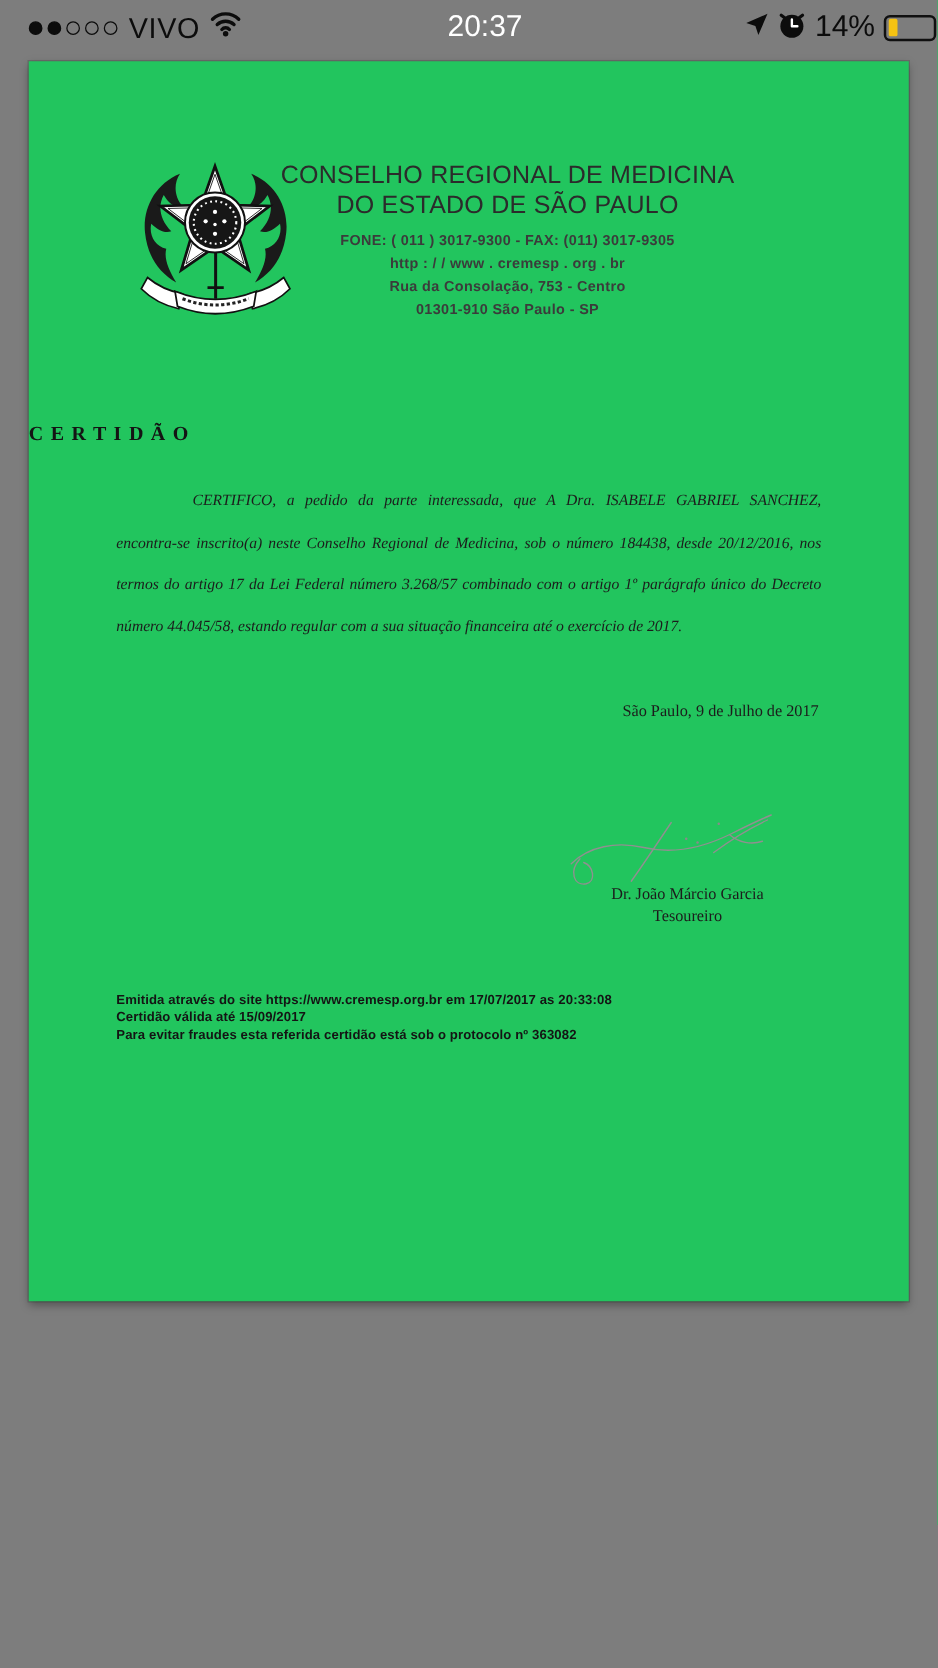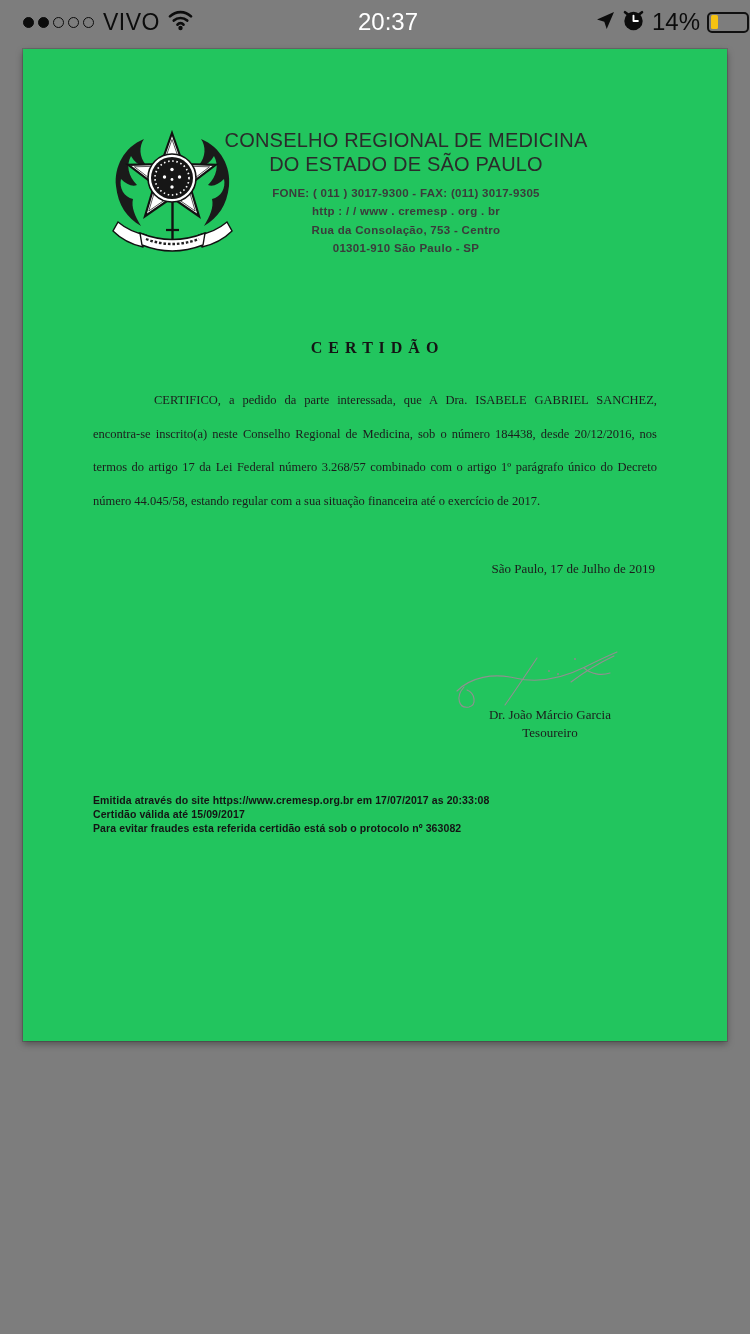--- a/index.html
+++ b/index.html
@@ -53,30 +53,30 @@
     position:absolute; left:200px; top:80px; width:366px; text-align:center;
   }
   .ht-title { font-size:20px; line-height:23.5px; color:#2b2b2b; letter-spacing:.2px; }
   .ht-contact-group { margin-top:8px; }
   .ht-contact {
     font-size:11.5px; line-height:18.4px; font-weight:bold; color:#3b3b3b;
     letter-spacing:.3px;
   }
 
   .cert-title {
-    position:absolute; left:0; top:290px; width:704px; text-align:center;
+    position:absolute; left:0; top:290px; width:704px; text-align:left;
     font-family:"Liberation Serif", serif; font-weight:bold;
     font-size:16px; letter-spacing:1px; color:#141414;
   }
 
   .body-text {
     position:absolute; left:70px; top:335px; width:564px;
     font-family:"Liberation Serif", serif; font-size:12.5px; color:#1c1c1c;
   }
-  .bline { line-height:33.5px; height:33.5px; white-space:normal; }
+  .bline { line-height:33.5px; height:33.5px; white-space:normal;font-style:italic; }
   .bline.just { text-align:justify; text-align-last:justify; }
   .bline.indent { padding-left:61px; }
 
   .date-line {
     position:absolute; right:72px; top:512px;
     font-family:"Liberation Serif", serif; font-size:13px; color:#1c1c1c;
   }
 
   .signature-img { position:absolute; left:430px; top:597px; }
   .sig-block {
@@ -193,21 +193,21 @@
 
     <div class="cert-title">C E R T I D Ã O</div>
 
     <div class="body-text">
       <div class="bline just indent">CERTIFICO, a pedido da parte interessada, que A Dra. ISABELE GABRIEL SANCHEZ,</div>
       <div class="bline just">encontra-se inscrito(a) neste Conselho Regional de Medicina, sob o número 184438, desde 20/12/2016, nos</div>
       <div class="bline just">termos do artigo 17 da Lei Federal número 3.268/57 combinado com o artigo 1º parágrafo único do Decreto</div>
       <div class="bline">número 44.045/58, estando regular com a sua situação financeira até o exercício de  2017.</div>
     </div>
 
-    <div class="date-line">São Paulo, 17 de Julho de 2019</div>
+    <div class="date-line">São Paulo, 9 de Julho de 2017</div>
 
     <div class="signature-img">
       <svg width="170" height="68" viewBox="0 0 170 68">
         <g fill="none" stroke="#909090" stroke-width="1.1" stroke-linecap="round">
           <path d="M4,45 C18,31 40,27 62,32 C88,38 112,31 132,21 C142,16 152,11 164,6"></path>
           <path d="M11,41 C2,51 6,63 16,61 C24,59 22,47 14,44"></path>
           <path d="M52,59 C62,45 74,27 84,12"></path>
           <path d="M118,36 C130,27 146,17 161,10"></path>
           <path d="M131,22 C138,28 148,30 157,27"></path>
         </g>

